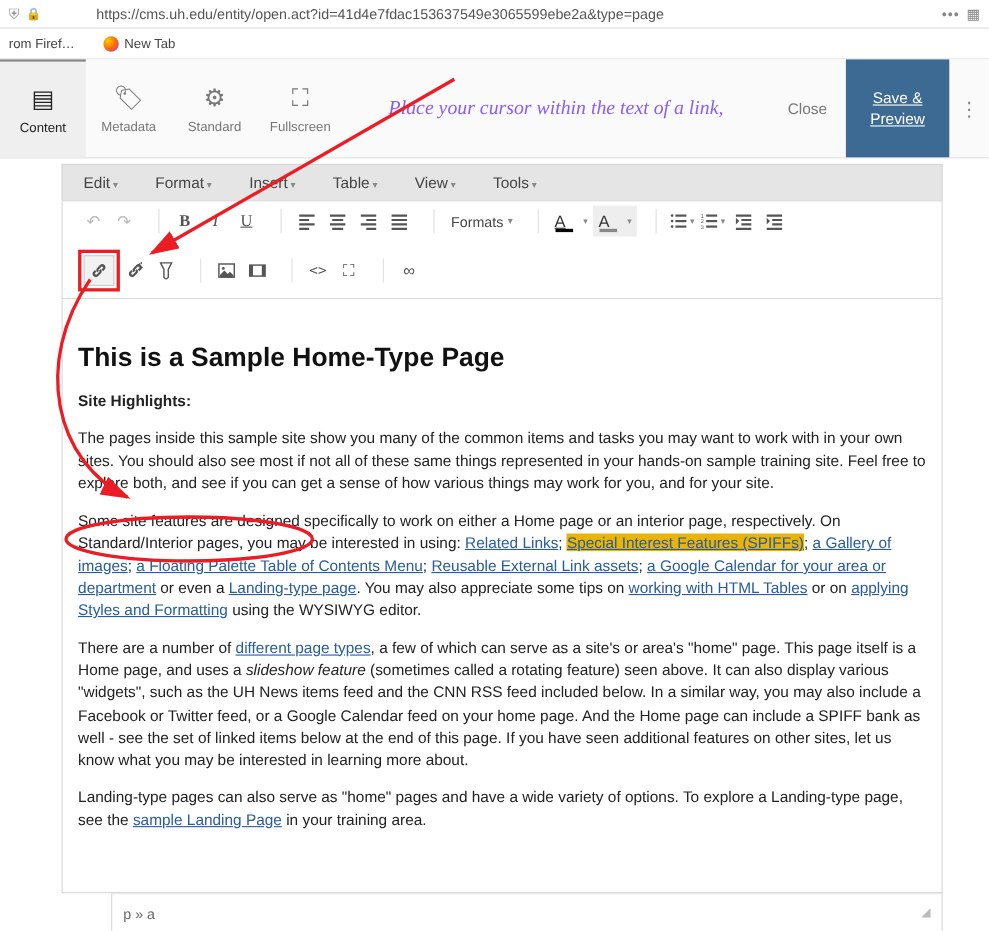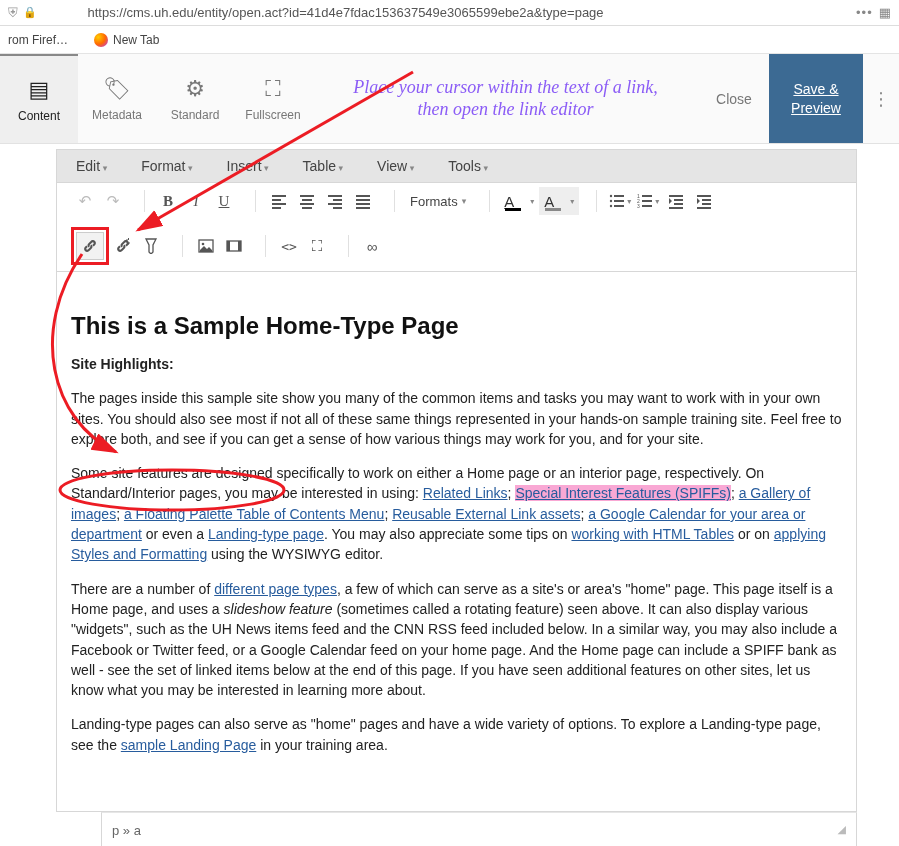--- a/index.html
+++ b/index.html
@@ -40,21 +40,21 @@
 .color-btn .bar { position:absolute; bottom:4px; left:6px; width:16px; height:3px; background:#000;}
 .color-btn.bg .bar{ background:#888;}
 .color-btn.bg { background:#eee;}
 .color-btn::after{ content:"\25BE"; font-size:8px; color:#888; margin-left:16px;}
 .row-break { flex-basis:100%; height:0; }
 .sep { width:1px; height:22px; background:#e0e0e0; margin:0 5px;}
 .content-area { border:1px solid #d7d7d7; border-top:none; padding:14px 14px 10px; font-family:Verdana,Geneva,sans-serif; background:#fff; height:540px; overflow:auto; position:relative;}
 .content-area h2 { font-size:24px; font-weight:bold; margin-bottom:14px; color:#111;margin-top:26px; }
 .content-area p { font-size:14px; line-height:1.45; margin-bottom:14px; color:#222;}
 .content-area a { color:#275c9d; text-decoration:underline;}
-.content-area a.selected-link { background:#f9a8d4; }
+.content-area a.selected-link { background:#eab308; }
 .content-area b.sh { font-weight:bold;}
 .content-area em { font-style:italic;}
 .statusbar { border:1px solid #d7d7d7; border-top:1px solid #e6e6e6; padding:10px 10px; font-size:13px; color:#666; background:#fff; display:flex; justify-content:space-between;margin-left:45px; }
 .resize { color:#bbb; font-size:11px;}
 .annot-svg { position:absolute; top:0; left:0; width:899px; height:846px; pointer-events:none; z-index:50;}
 .serif { font-family:Georgia,'Times New Roman',serif;}
 </style>
 </head>
 <body>
 
@@ -88,21 +88,21 @@
   <div class="tool-tab">
      <span class="ticon">⚙</span>
      <span>Standard</span>
   </div>
   <div class="tool-tab">
      <span class="ticon">⛶</span>
      <span>Fullscreen</span>
   </div>
   <div class="spacer">
      <div class="annotation">
-       <span>Place your cursor within the text of a link,</span><br><span>then open the link editor</span>
+       <span>Place your cursor within the text of a link,</span><br>
      </div>
   </div>
   <div class="close-btn">Close</div>
   <div class="save-btn">Save &amp; Preview</div>
   <div class="kebab">⋮</div>
 </div>
 
 <div class="editor-wrap">
   <div class="menubar">
      <span class="menu-item">Edit</span>

